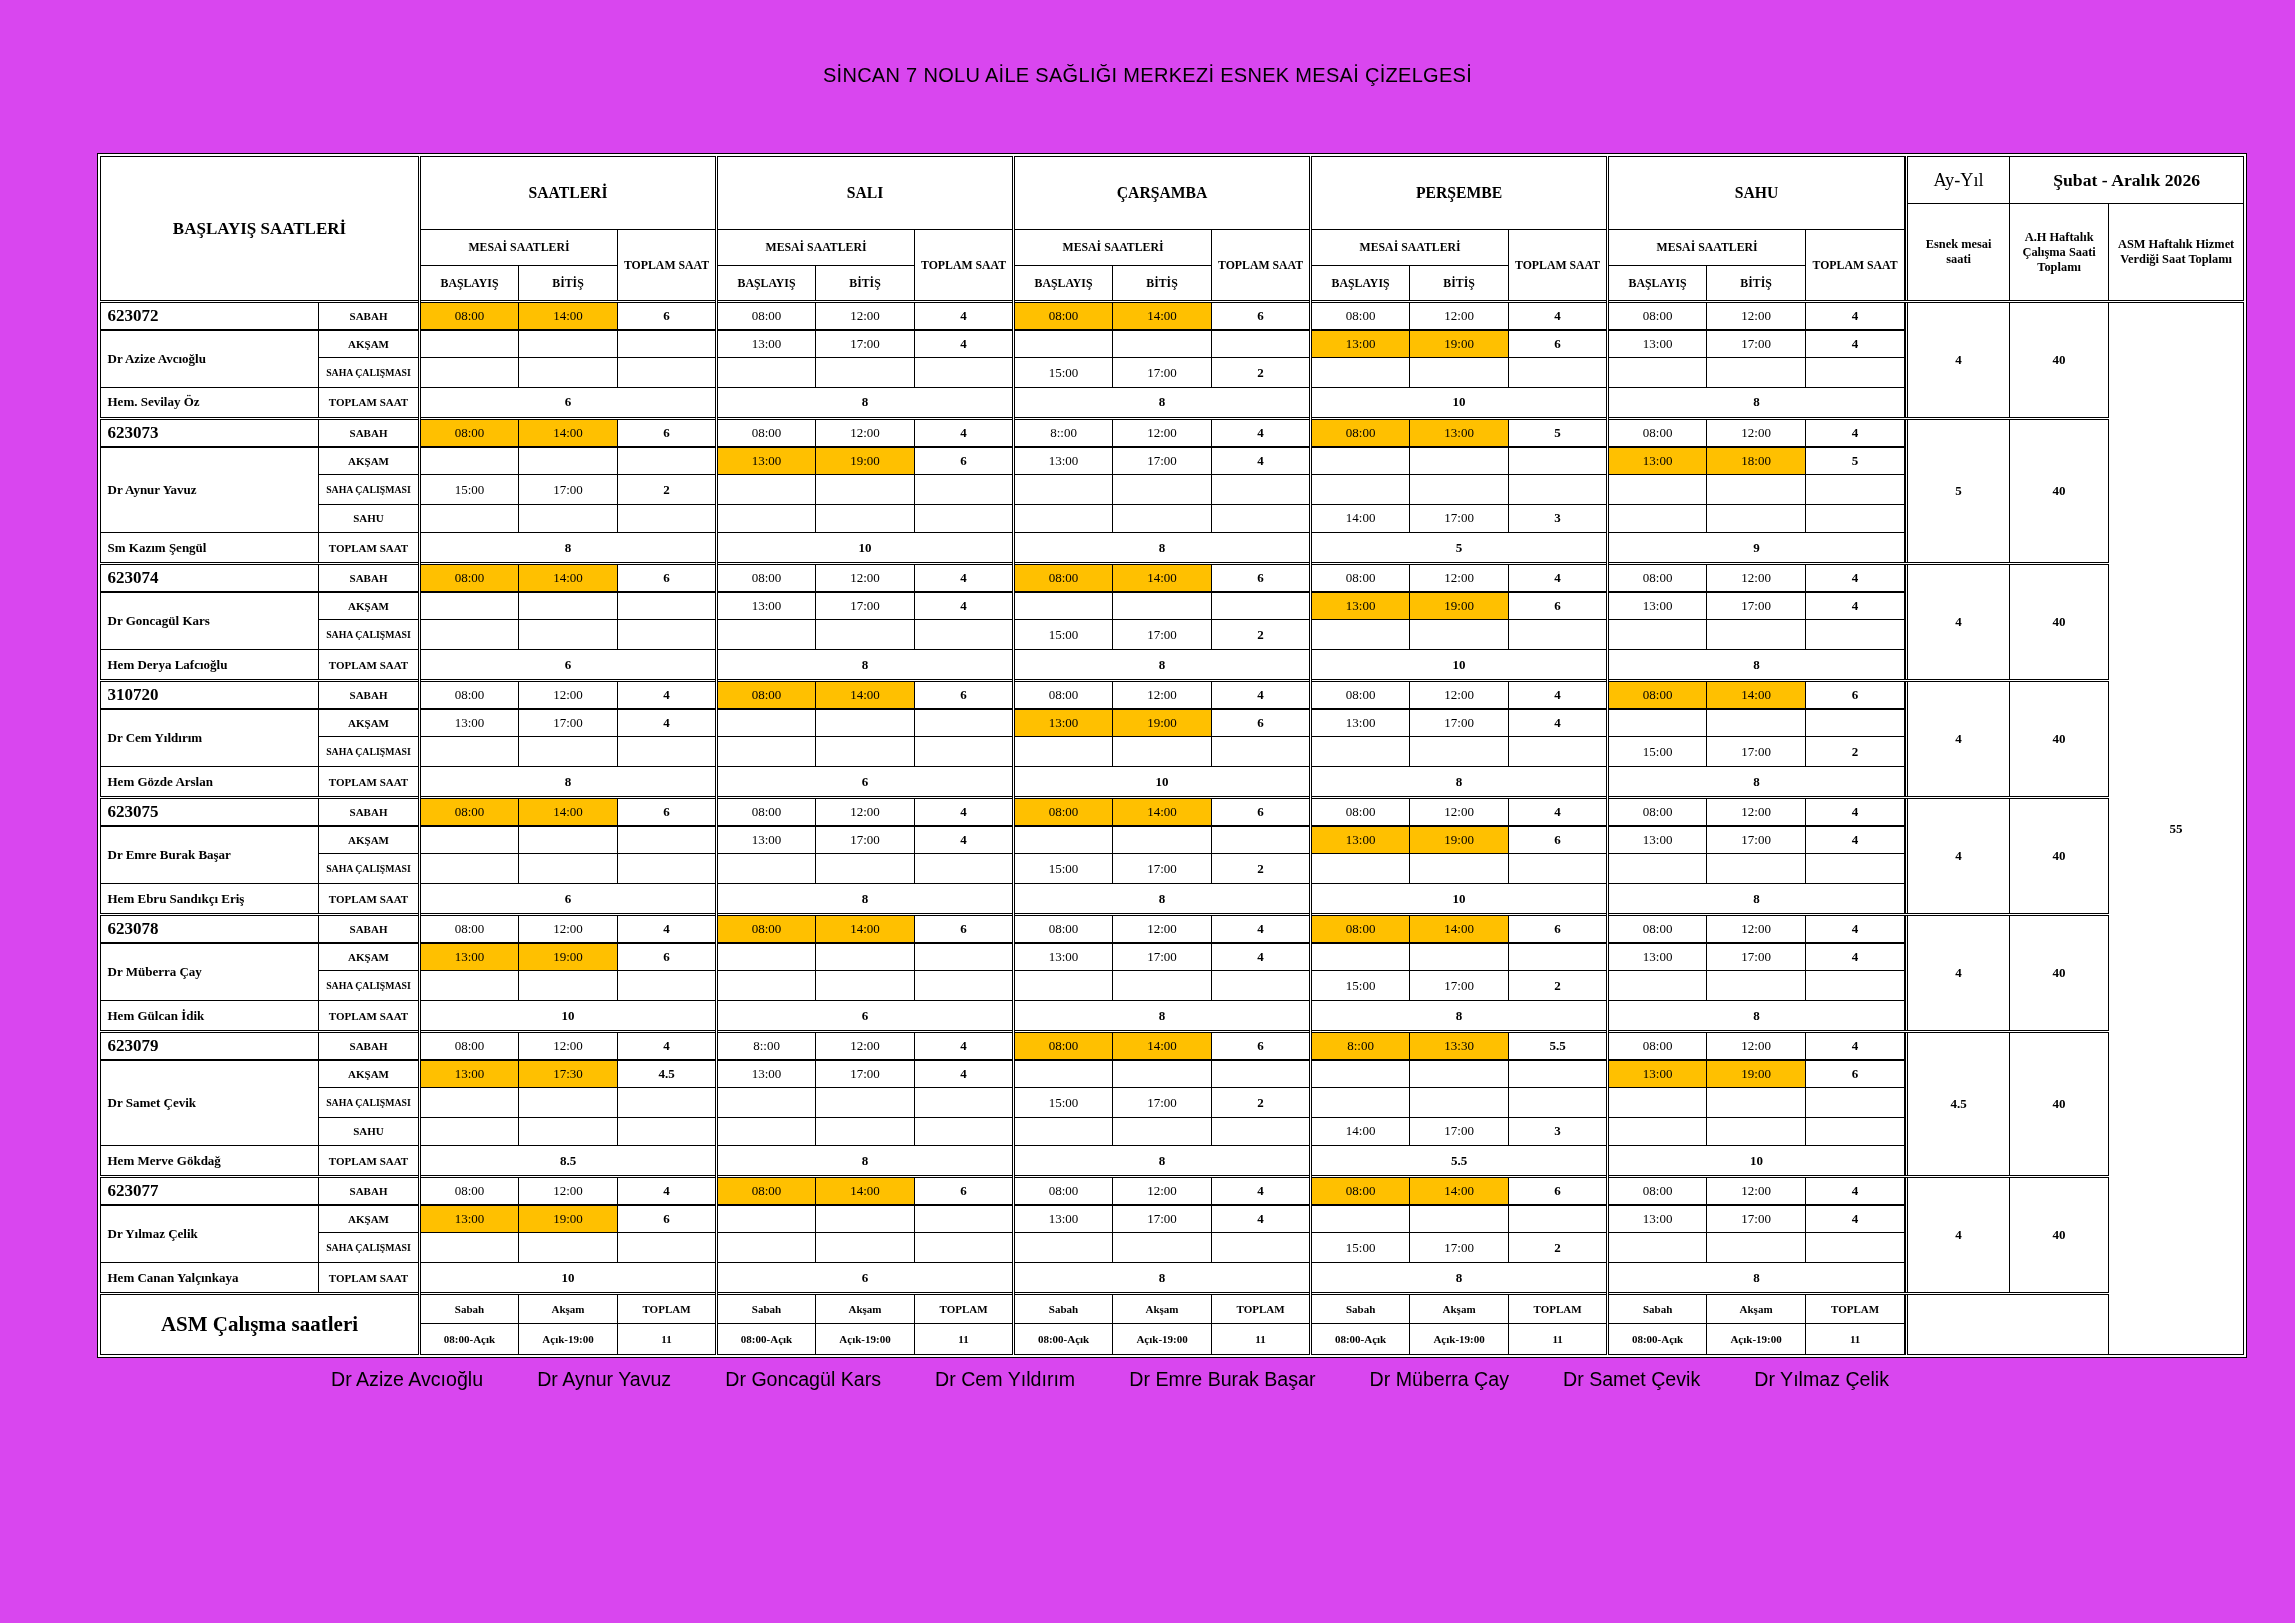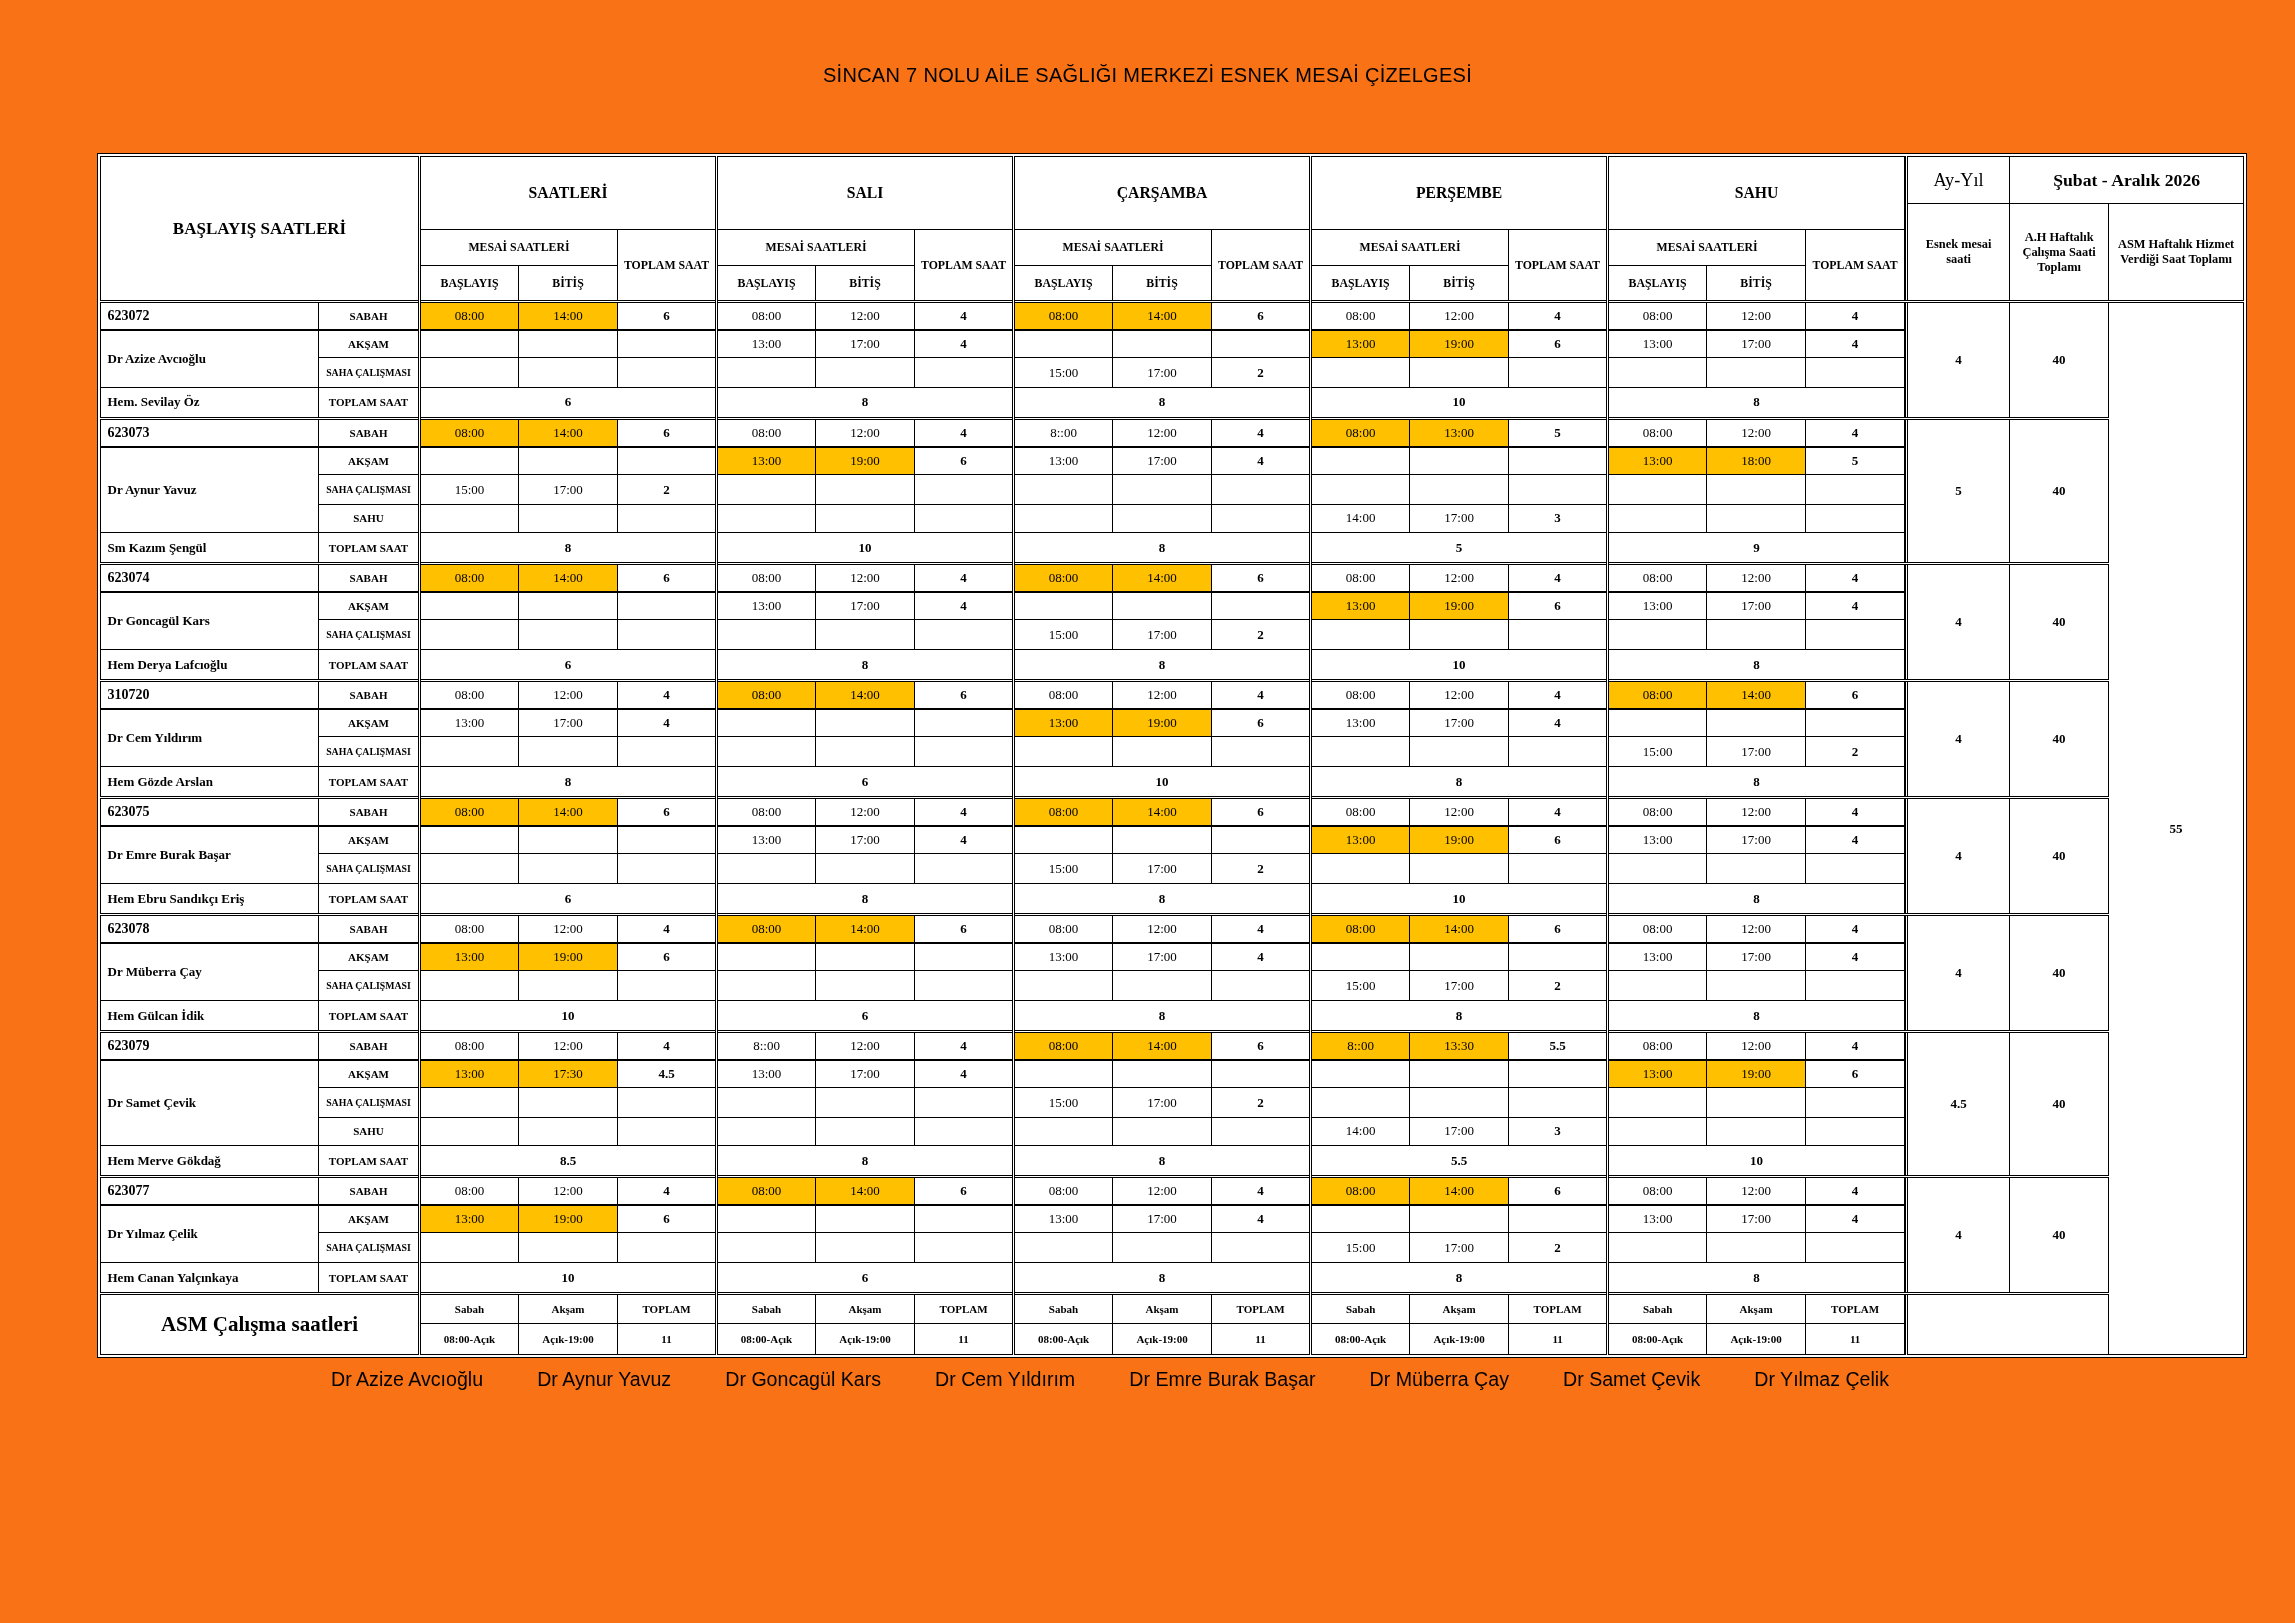--- a/index.html
+++ b/index.html
@@ -1,16 +1,16 @@
 <!DOCTYPE html>
 <html style="font-size:10.5px"><head>
 <meta charset="utf-8">
 <style>
   html,body{margin:0;padding:0;background:#fff;}
-  .page{position:relative;width:2295px;height:1623px;background:#f97316;color:#000;
+  .page{position:relative;width:2295px;height:1623px;background:#d946ef;color:#000;
         font-family:"Liberation Serif",serif;}
   .title{position:absolute;top:64px;left:0;width:100%;text-align:center;
          font-family:"Liberation Sans",sans-serif;font-size:20px;letter-spacing:0.3px;}
   .schedule{position:absolute;left:97px;top:153px;display:flex;align-items:stretch;
             border:1.3px solid #000;padding:2px;background:#fff;}
   table{border-collapse:collapse;table-layout:fixed;}
   .left{width:1802px;}
   .right{width:338px;border-left:3.3px double #000;}
   td,th{border:1.3px solid #000;padding:0;text-align:center;vertical-align:middle;
         overflow:hidden;font-weight:bold;}
@@ -18,21 +18,21 @@
   tbody.block{border-top:3.3px double #000;}
   tbody.asm{border-top:3.3px double #000;}
   .right tr.blk{border-top:3.3px double #000;}
   tr.r-aksam > td{border-top:2.6px solid #000;}
   tr.r-sabah{height:28px;} tr.r-aksam{height:28px;} tr.r-saha{height:29.5px;}
   tr.r-sahu{height:28px;} tr.r-toplam{height:31px;}
   .calisma{font-size:17px;}
   .day{font-size:15.7px;}
   .sub{font-size:11.8px;}
   .name-cell{text-align:left;padding-left:6.5px;font-size:13px;}
-  .id-cell{font-size:14px;}
+  .id-cell{font-size:17px;}
   .lbl{font-size:11px;}
   .lbl.small{font-size:9.8px;}
   td.t{font-size:13px;font-weight:normal;}
   td.n{font-size:13px;}
   .hl{background:#FFC000;}
   .ayyil{font-size:18.3px;font-weight:normal;}
   .period{font-size:17.7px;}
   .rhead{font-size:12.4px;padding:0 5.2px;}
   .rval{font-size:13px;}
   .v55{font-size:13px;}

